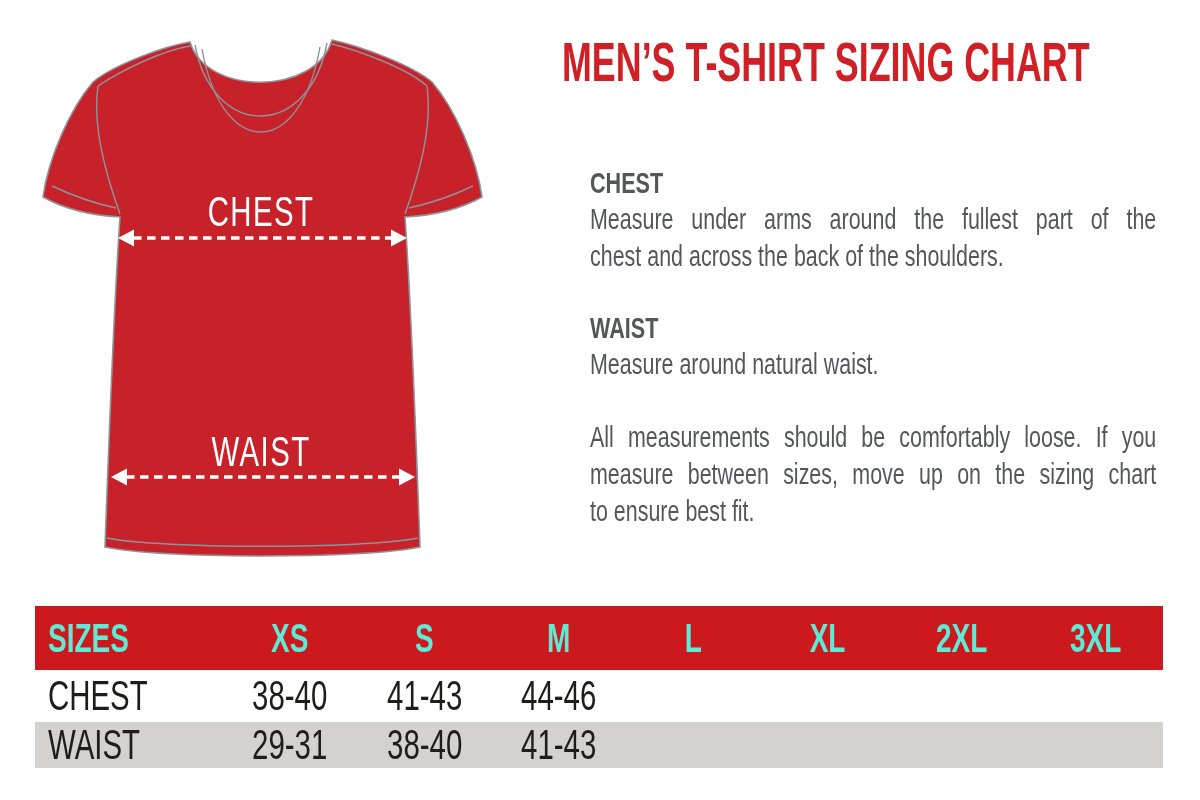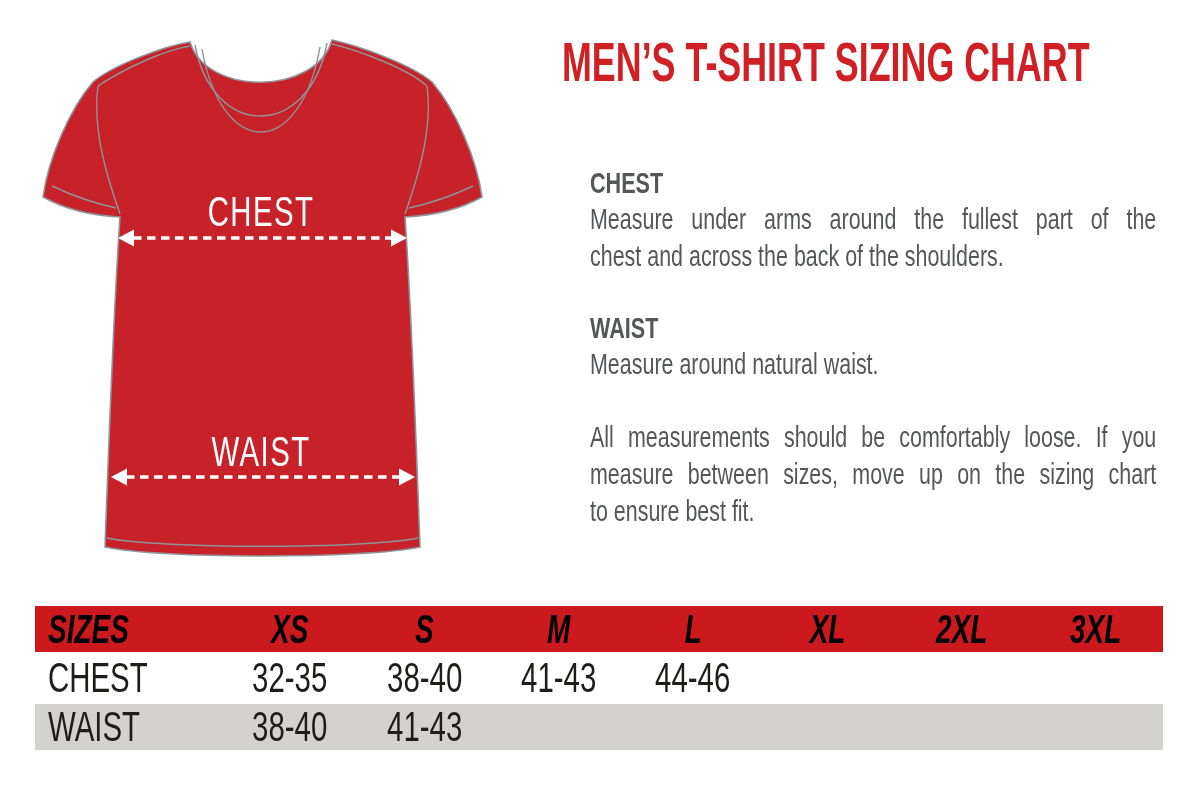--- a/index.html
+++ b/index.html
@@ -48,21 +48,21 @@
     font-size: 30px; line-height: 37px;
     color: var(--text-gray);
     transform: scaleX(0.715); transform-origin: 0 0;
   }
   .para .jline { text-align: justify; text-align-last: justify; }
   .para .lline { text-align: left; }
 
   
   #sizing-table { position: absolute; left: 35px; top: 606px; width: 1128px; }
   .trow { display: grid; grid-template-columns: 188px repeat(7, 1fr); align-items: center; }
-  .trow-header { height: 46px; background: var(--header-red); color: #000000; font-weight: bold; font-style: italic; }
+  .trow-header { height: 64px; background: var(--header-red); color: #5eead4; font-weight: bold; }
   .trow-chest  { height: 52px; background: #ffffff; color: var(--text-black); }
   .trow-waist  { height: 46px; background: var(--row-gray); color: var(--text-black); }
   .cell { justify-self: center; font-size: 42px; line-height: 1; }
   .trow-header .cell { font-size: 40px; }
   .cell-label { justify-self: start; padding-left: 13px; }
   .cell .condense { transform-origin: 50% 50%; }
   .cell-label .condense { transform-origin: 0 50%; }
 </style>
 </head>
 <body>
@@ -139,25 +139,25 @@
       <div class="cell"><span class="condense">XS</span></div>
       <div class="cell"><span class="condense">S</span></div>
       <div class="cell"><span class="condense">M</span></div>
       <div class="cell"><span class="condense">L</span></div>
       <div class="cell"><span class="condense">XL</span></div>
       <div class="cell"><span class="condense">2XL</span></div>
       <div class="cell"><span class="condense">3XL</span></div>
     </div>
     <div class="trow trow-chest">
       <div class="cell cell-label"><span class="condense">CHEST</span></div>
-      <div class="cell"><span class="condense">32-35</span></div>
       <div class="cell"><span class="condense">38-40</span></div>
       <div class="cell"><span class="condense">41-43</span></div>
       <div class="cell"><span class="condense">44-46</span></div>
     </div>
     <div class="trow trow-waist">
       <div class="cell cell-label"><span class="condense">WAIST</span></div>
+      <div class="cell"><span class="condense">29-31</span></div>
       <div class="cell"><span class="condense">38-40</span></div>
       <div class="cell"><span class="condense">41-43</span></div>
     </div>
   </div>
 
 </div>
 
 </body></html>

